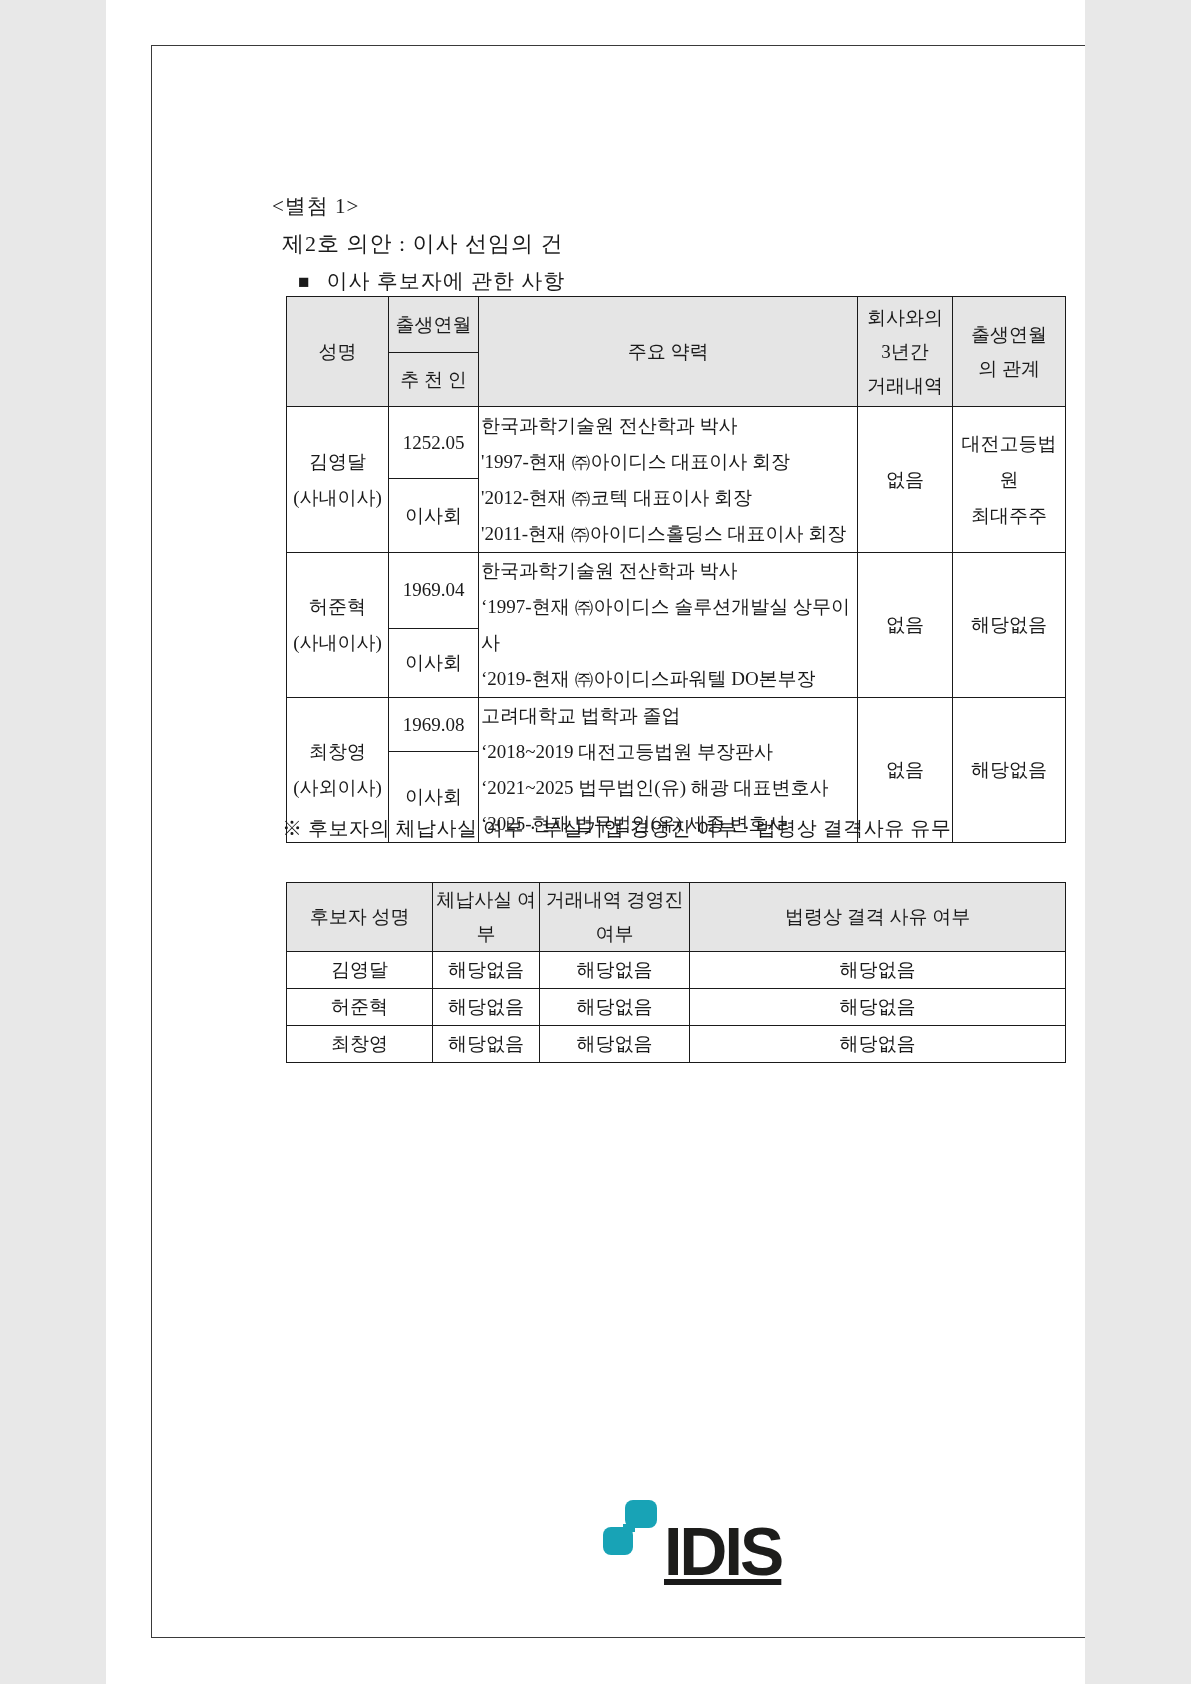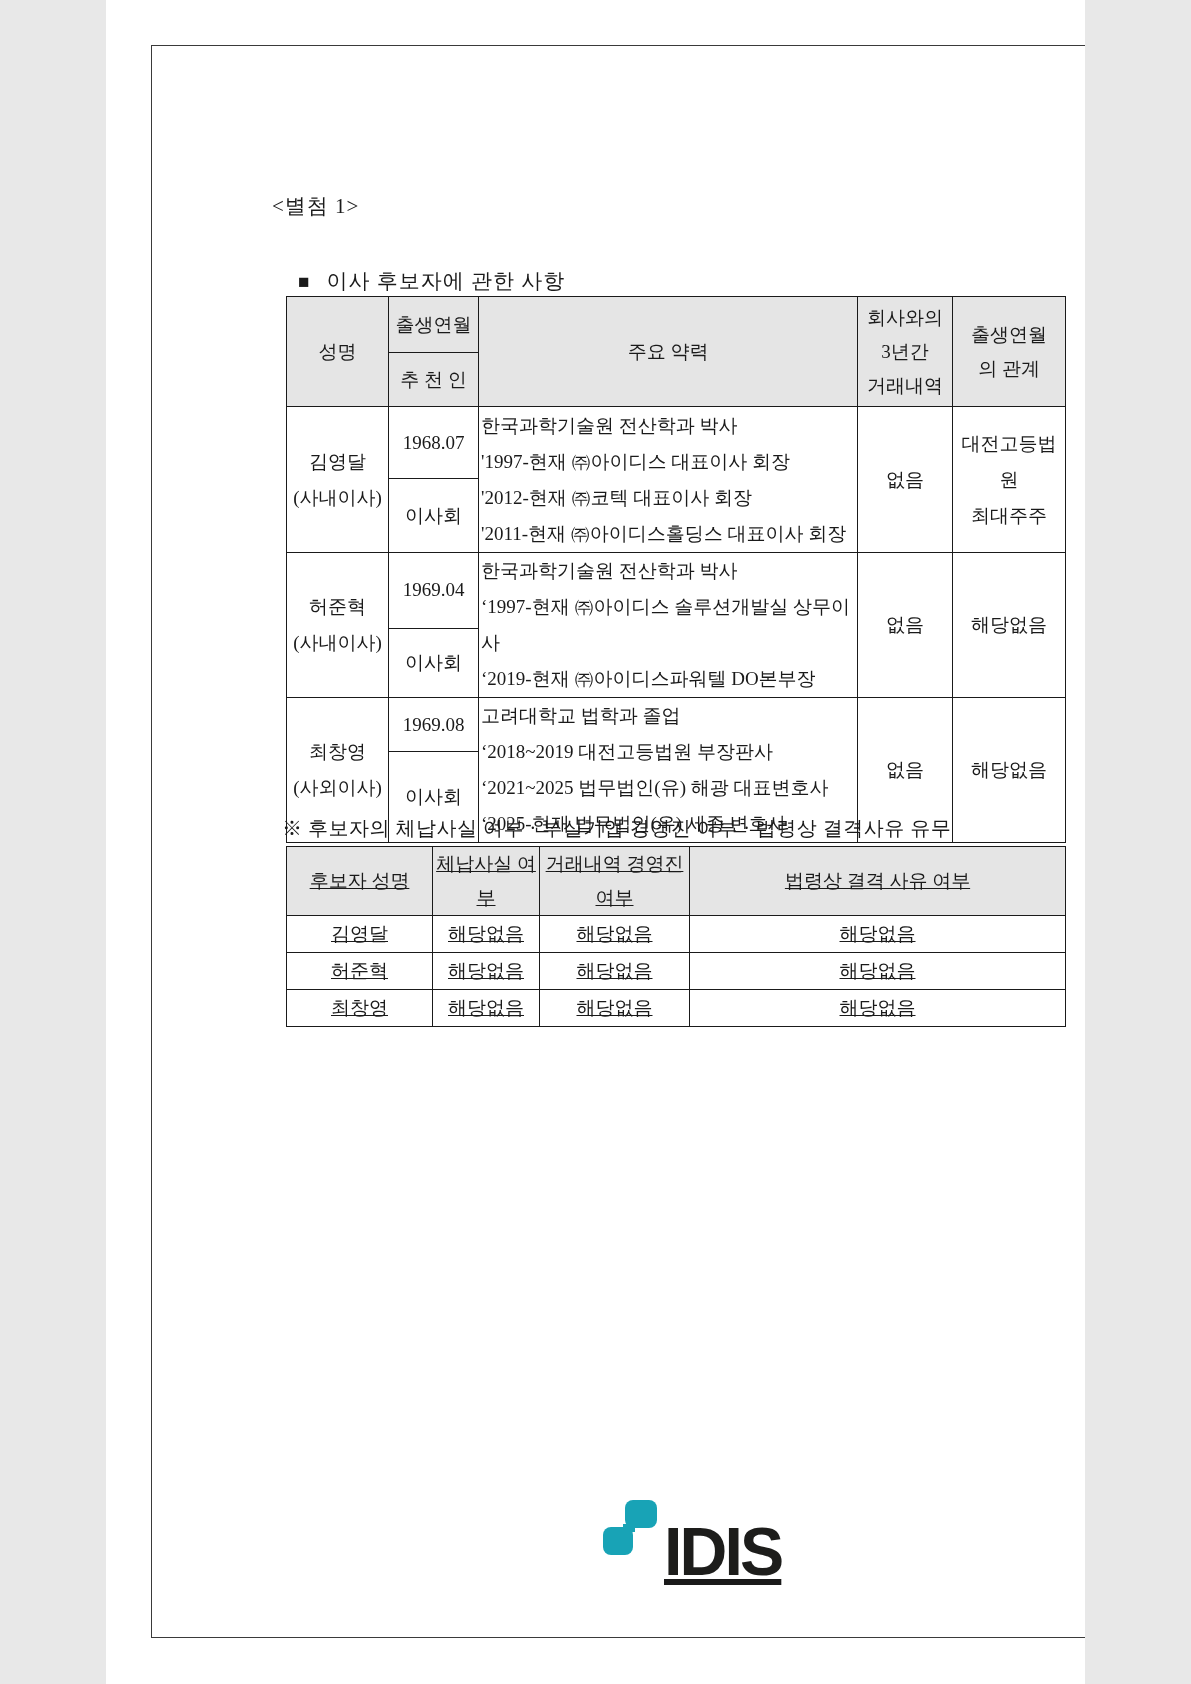--- a/index.html
+++ b/index.html
@@ -63,21 +63,21 @@
   .main-table tr.r2a { height: 57px; }
   .main-table tr.r2b { height: 52px; }
   .main-table tr.r3a { height: 52px; }
   .main-table tr.r3b { height: 87px; }
 
   .note-line {
     position: absolute; left: 176px; top: 815px;
     font-size: 20px; letter-spacing: 0.5px;
   }
 
-  .elig-table { position: absolute; left: 180px; top: 846px; width: 779px; text-decoration: underline; }
+  .elig-table { position: absolute; left: 180px; top: 882px; width: 779px; }
   .elig-table tr { height: 37px; }
   .elig-table tr.ehr { height: 39px; }
 
   .logo {
     position: absolute; left: 497px; top: 1500px;
     display: flex; align-items: flex-start; text-decoration: underline;
   }
   .logo-mark { display: block; }
   .logo-text {
     font-family: "Liberation Sans", "DejaVu Sans", sans-serif;
@@ -92,20 +92,21 @@
     transform-origin: left top;
   }
 </style>
 </head>
 <body>
 
 <div class="page">
   <div class="page-border"></div>
 
   <div class="attachment-label">&lt;별첨 1&gt;</div>
+  <div class="agenda-title">제2호 의안 :  이사 선임의 건</div>
   <div class="section-line">
     <span class="bullet">■</span>
     <span>이사 후보자에 관한 사항</span>
   </div>
 
   <table class="tbl main-table">
     <colgroup>
       <col style="width:102px">
         <col style="width:90px">
         <col style="width:379px">
@@ -123,21 +124,21 @@
       <th rowspan="2" class="pre">출생연월
 의 관계</th>
     </tr>
     <tr class="hr2">
       <th>추 천 인</th>
     </tr>
 
     <tr class="r1a">
       <td rowspan="2" class="name pre">김영달
 (사내이사)</td>
-      <td class="birth">1968.07</td>
+      <td class="birth">1252.05</td>
       <td rowspan="2" class="career pre">한국과학기술원 전산학과 박사
 '1997-현재 ㈜아이디스 대표이사 회장
 '2012-현재 ㈜코텍 대표이사 회장
 '2011-현재 ㈜아이디스홀딩스 대표이사 회장</td>
       <td rowspan="2" class="trans">없음</td>
       <td rowspan="2" class="rel pre">대전고등법원
 최대주주</td>
     </tr>
     <tr class="r1b">
       <td class="rec">이사회</td>

